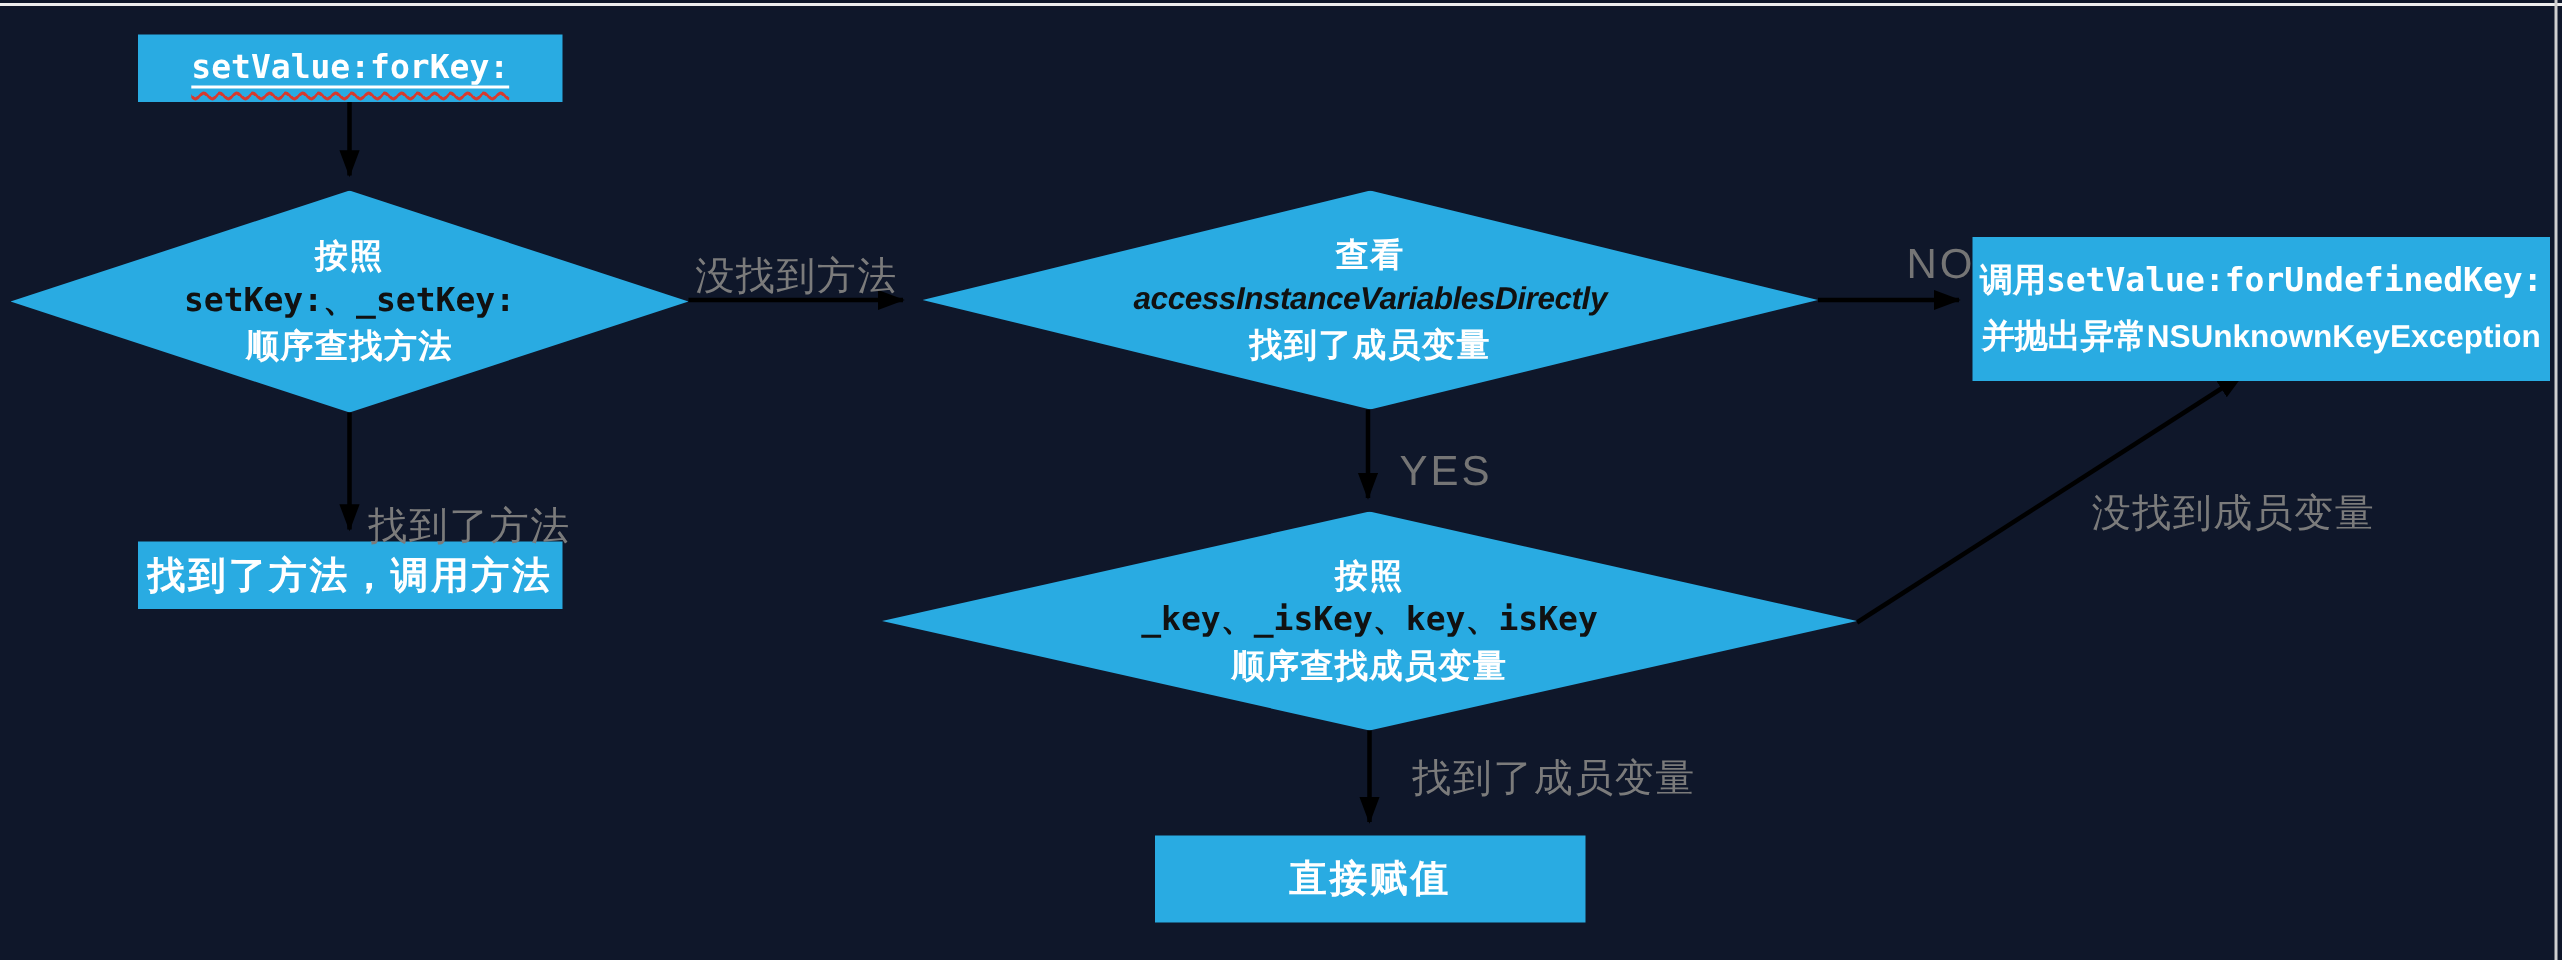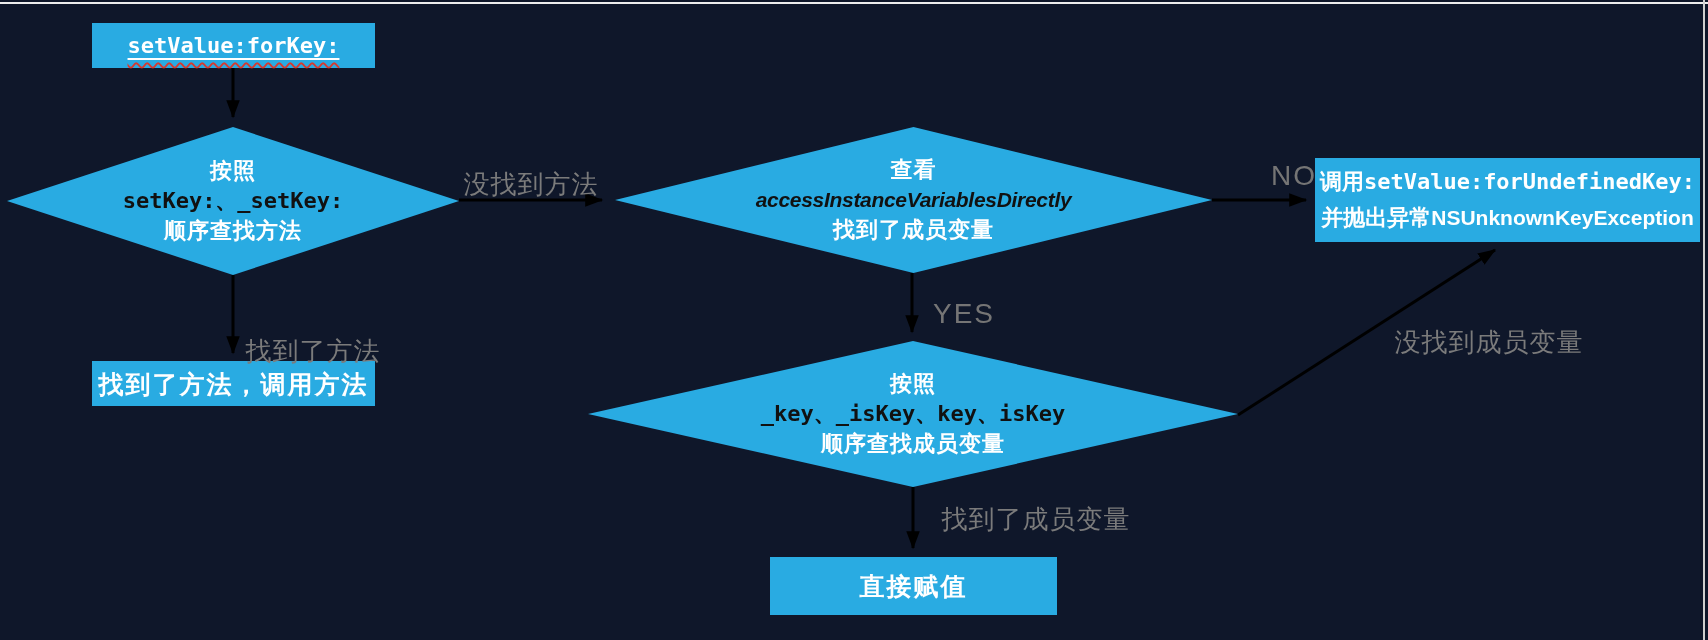--- a/index.html
+++ b/index.html
@@ -83,21 +83,21 @@
     white-space: nowrap;
     letter-spacing: 1px;
   }
   .edge-label.latin { font-size: 28px; letter-spacing: 2px; color: #757575; }
 
   
   .n-start   { left: 92px;  top: 23px;  width: 283px; height: 45px; }
   .n-d1      { left: 7px;   top: 127px; width: 452px; height: 148px; }
   .n-d2      { left: 615px; top: 127px; width: 597px; height: 146px; }
   .n-call    { left: 92px;  top: 361px; width: 283px; height: 45px; }
-  .n-undef   { left: 1315px;top: 158px; width: 385px; height: 84px; }
+  .n-undef   { left: 1315px;top: 158px; width: 385px; height: 96px; }
   .n-d3      { left: 588px; top: 341px; width: 650px; height: 146px; }
   .n-assign  { left: 770px; top: 557px; width: 287px; height: 58px; }
 
   .l-no-method   { left: 531px;  top: 184px; }
   .l-found-method{ left: 313px;  top: 320px; margin-top: 31px; }
   .l-no          { left: 1262px; top: 176px; margin-left: 32px; }
   .l-yes         { left: 964px;  top: 314px; }
   .l-found-ivar  { left: 1036px; top: 519px; }
   .l-no-ivar     { left: 1489px; top: 342px; }
 </style>

